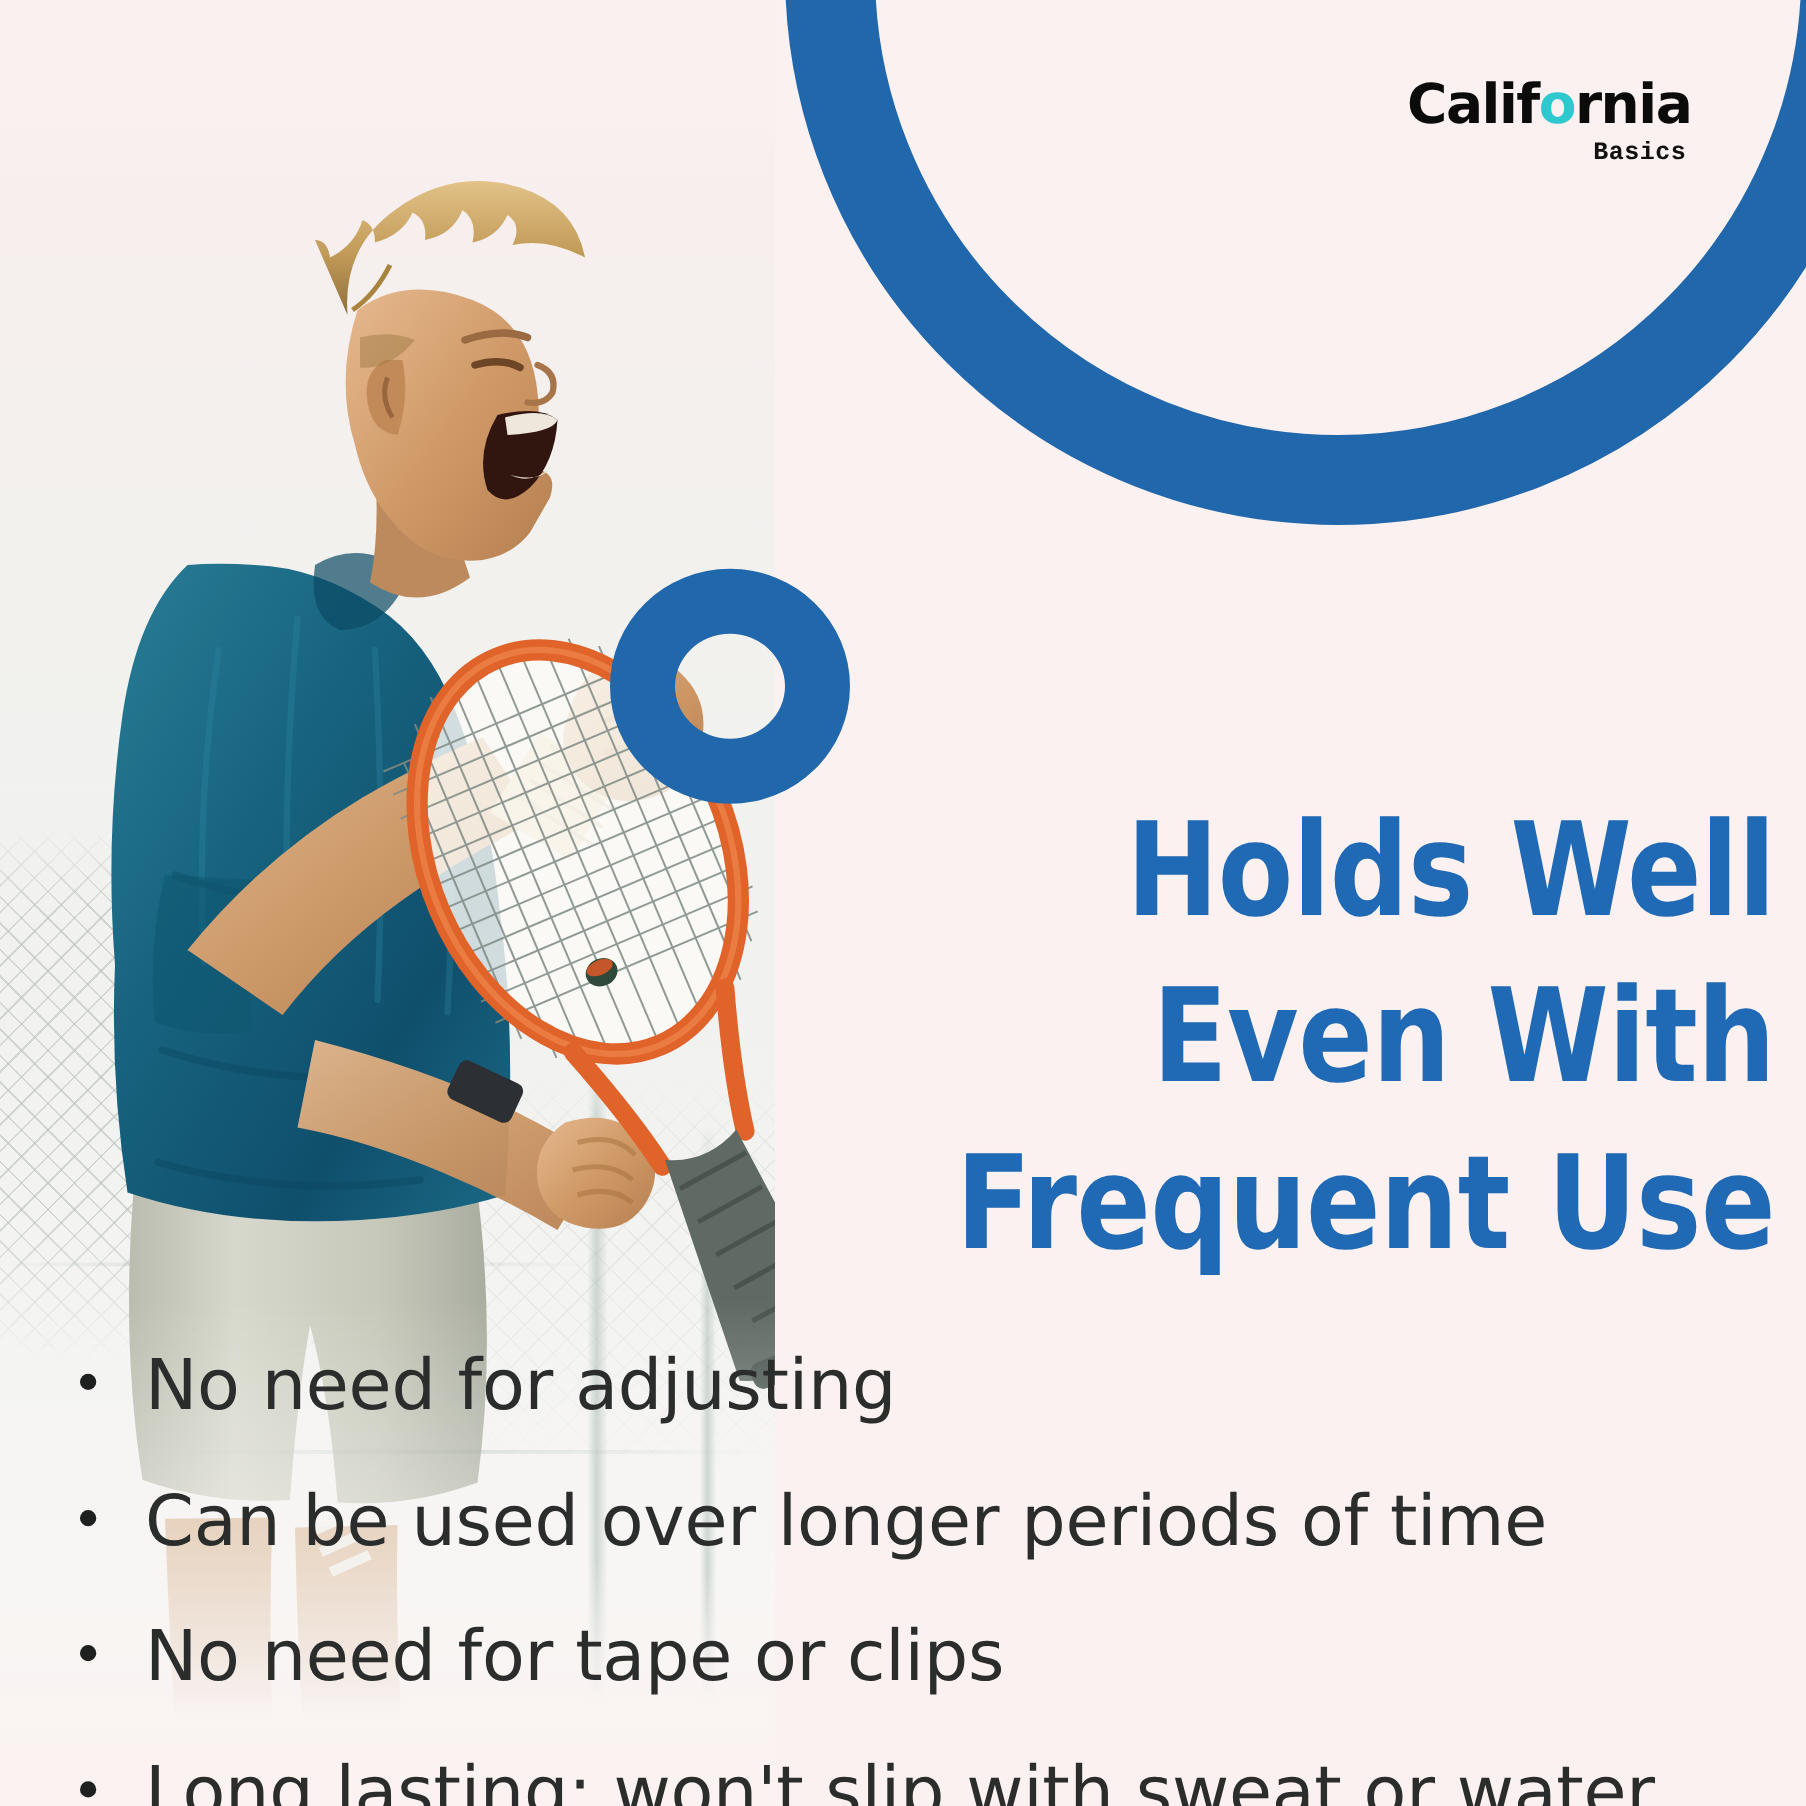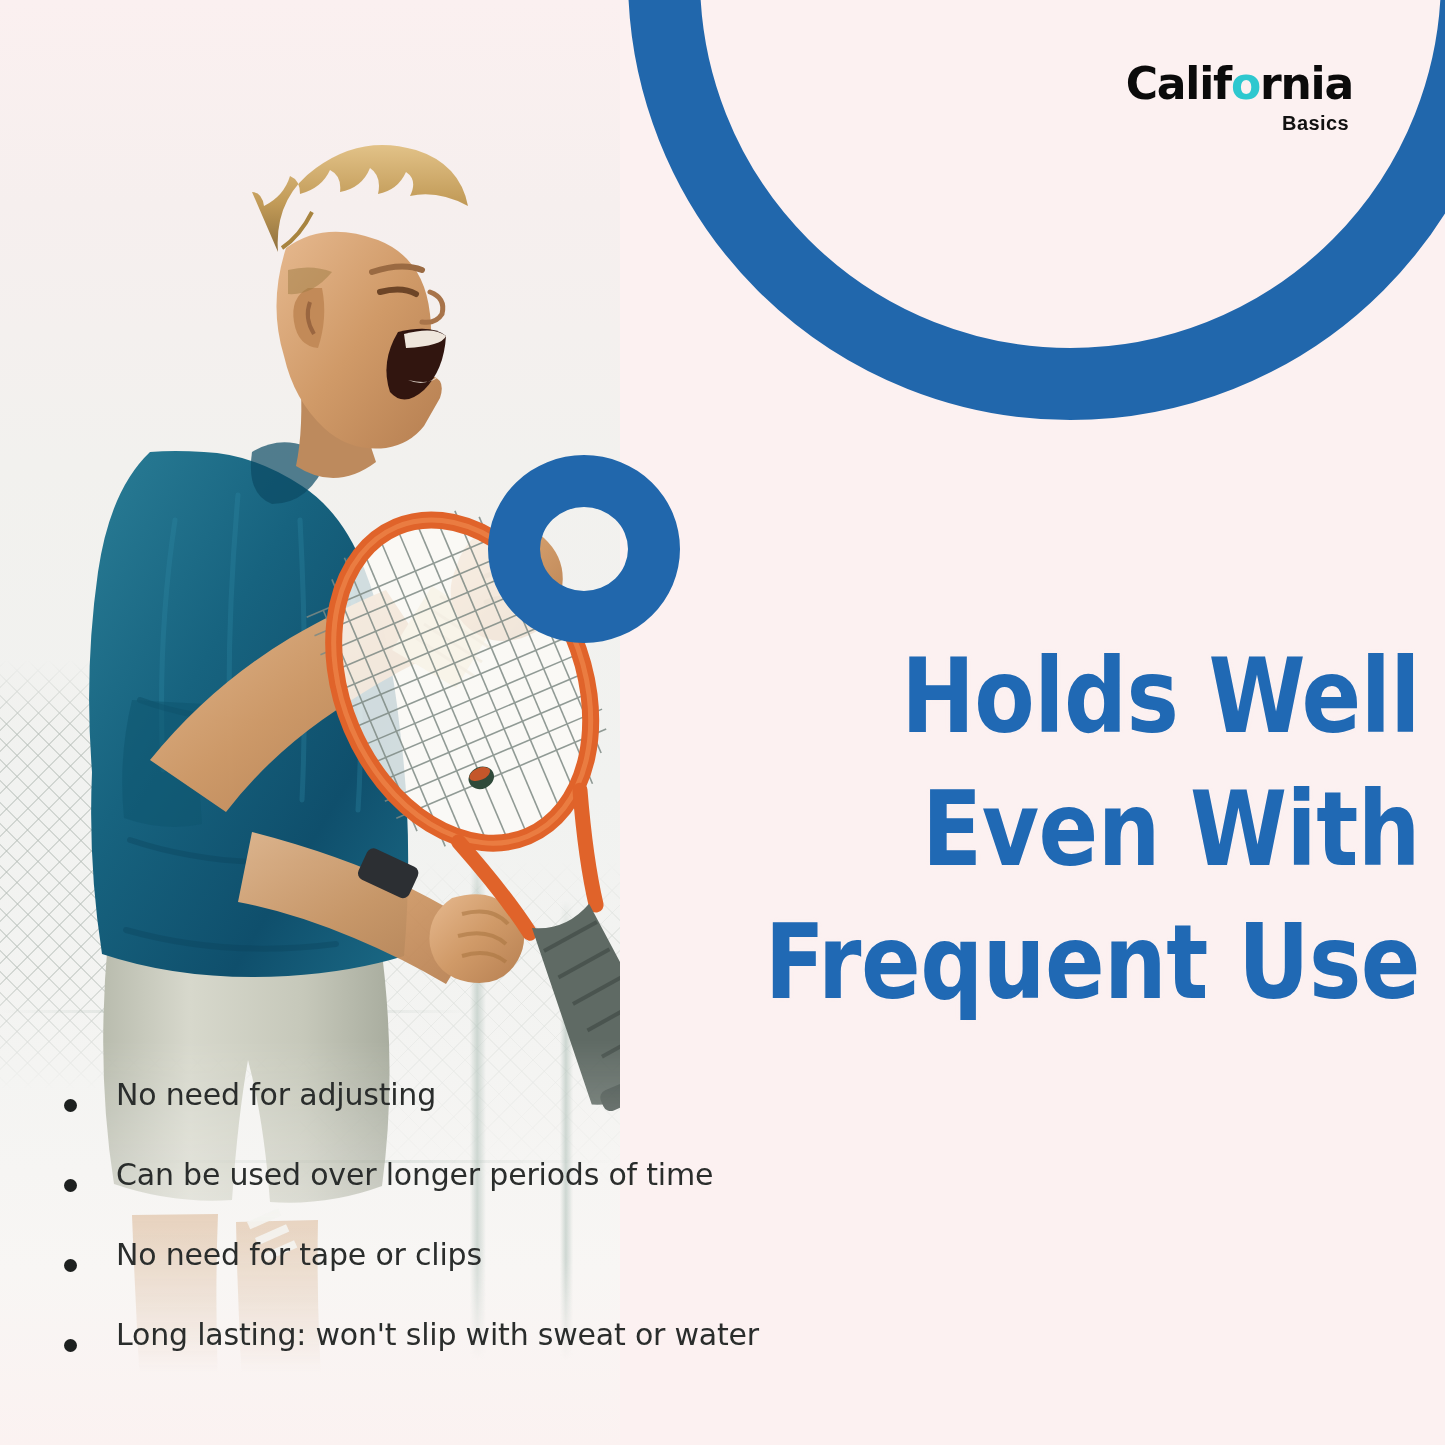--- a/index.html
+++ b/index.html
@@ -143,21 +143,21 @@
     color: #0b0b0b;
     display: block;
   }
   .logo-o {
     color: #2ec8cf;
   }
   .logo-sub {
     display: block;
     margin-top: 7px;
     margin-right: 4px;
-    font-family: Liberation Sans, sans-serif;
+    font-family: Liberation Mono, monospace;
     font-weight: 700;
     font-size: 20px;
     letter-spacing: .4px;
     color: #111111;
   }
 
   
   
   
   .headline {
@@ -195,21 +195,21 @@
     list-style: none;
     margin: 0;
     padding: 0;
   }
   .bullets li {
     position: relative;
     padding-left: 58px;
     margin-bottom: 47px;
     font-family: "DejaVu Sans", "Liberation Sans", sans-serif;
     font-weight: 400;
-    font-size: 30px;
+    font-size: 56px;
     line-height: 1.1;
     color: #2a2d2c;
     white-space: nowrap;
     letter-spacing: -0.2px;
   }
   .bullets li:last-child { margin-bottom: 0; }
   .bullets li::before {
     content: "";
     position: absolute;
     left: 6px;

